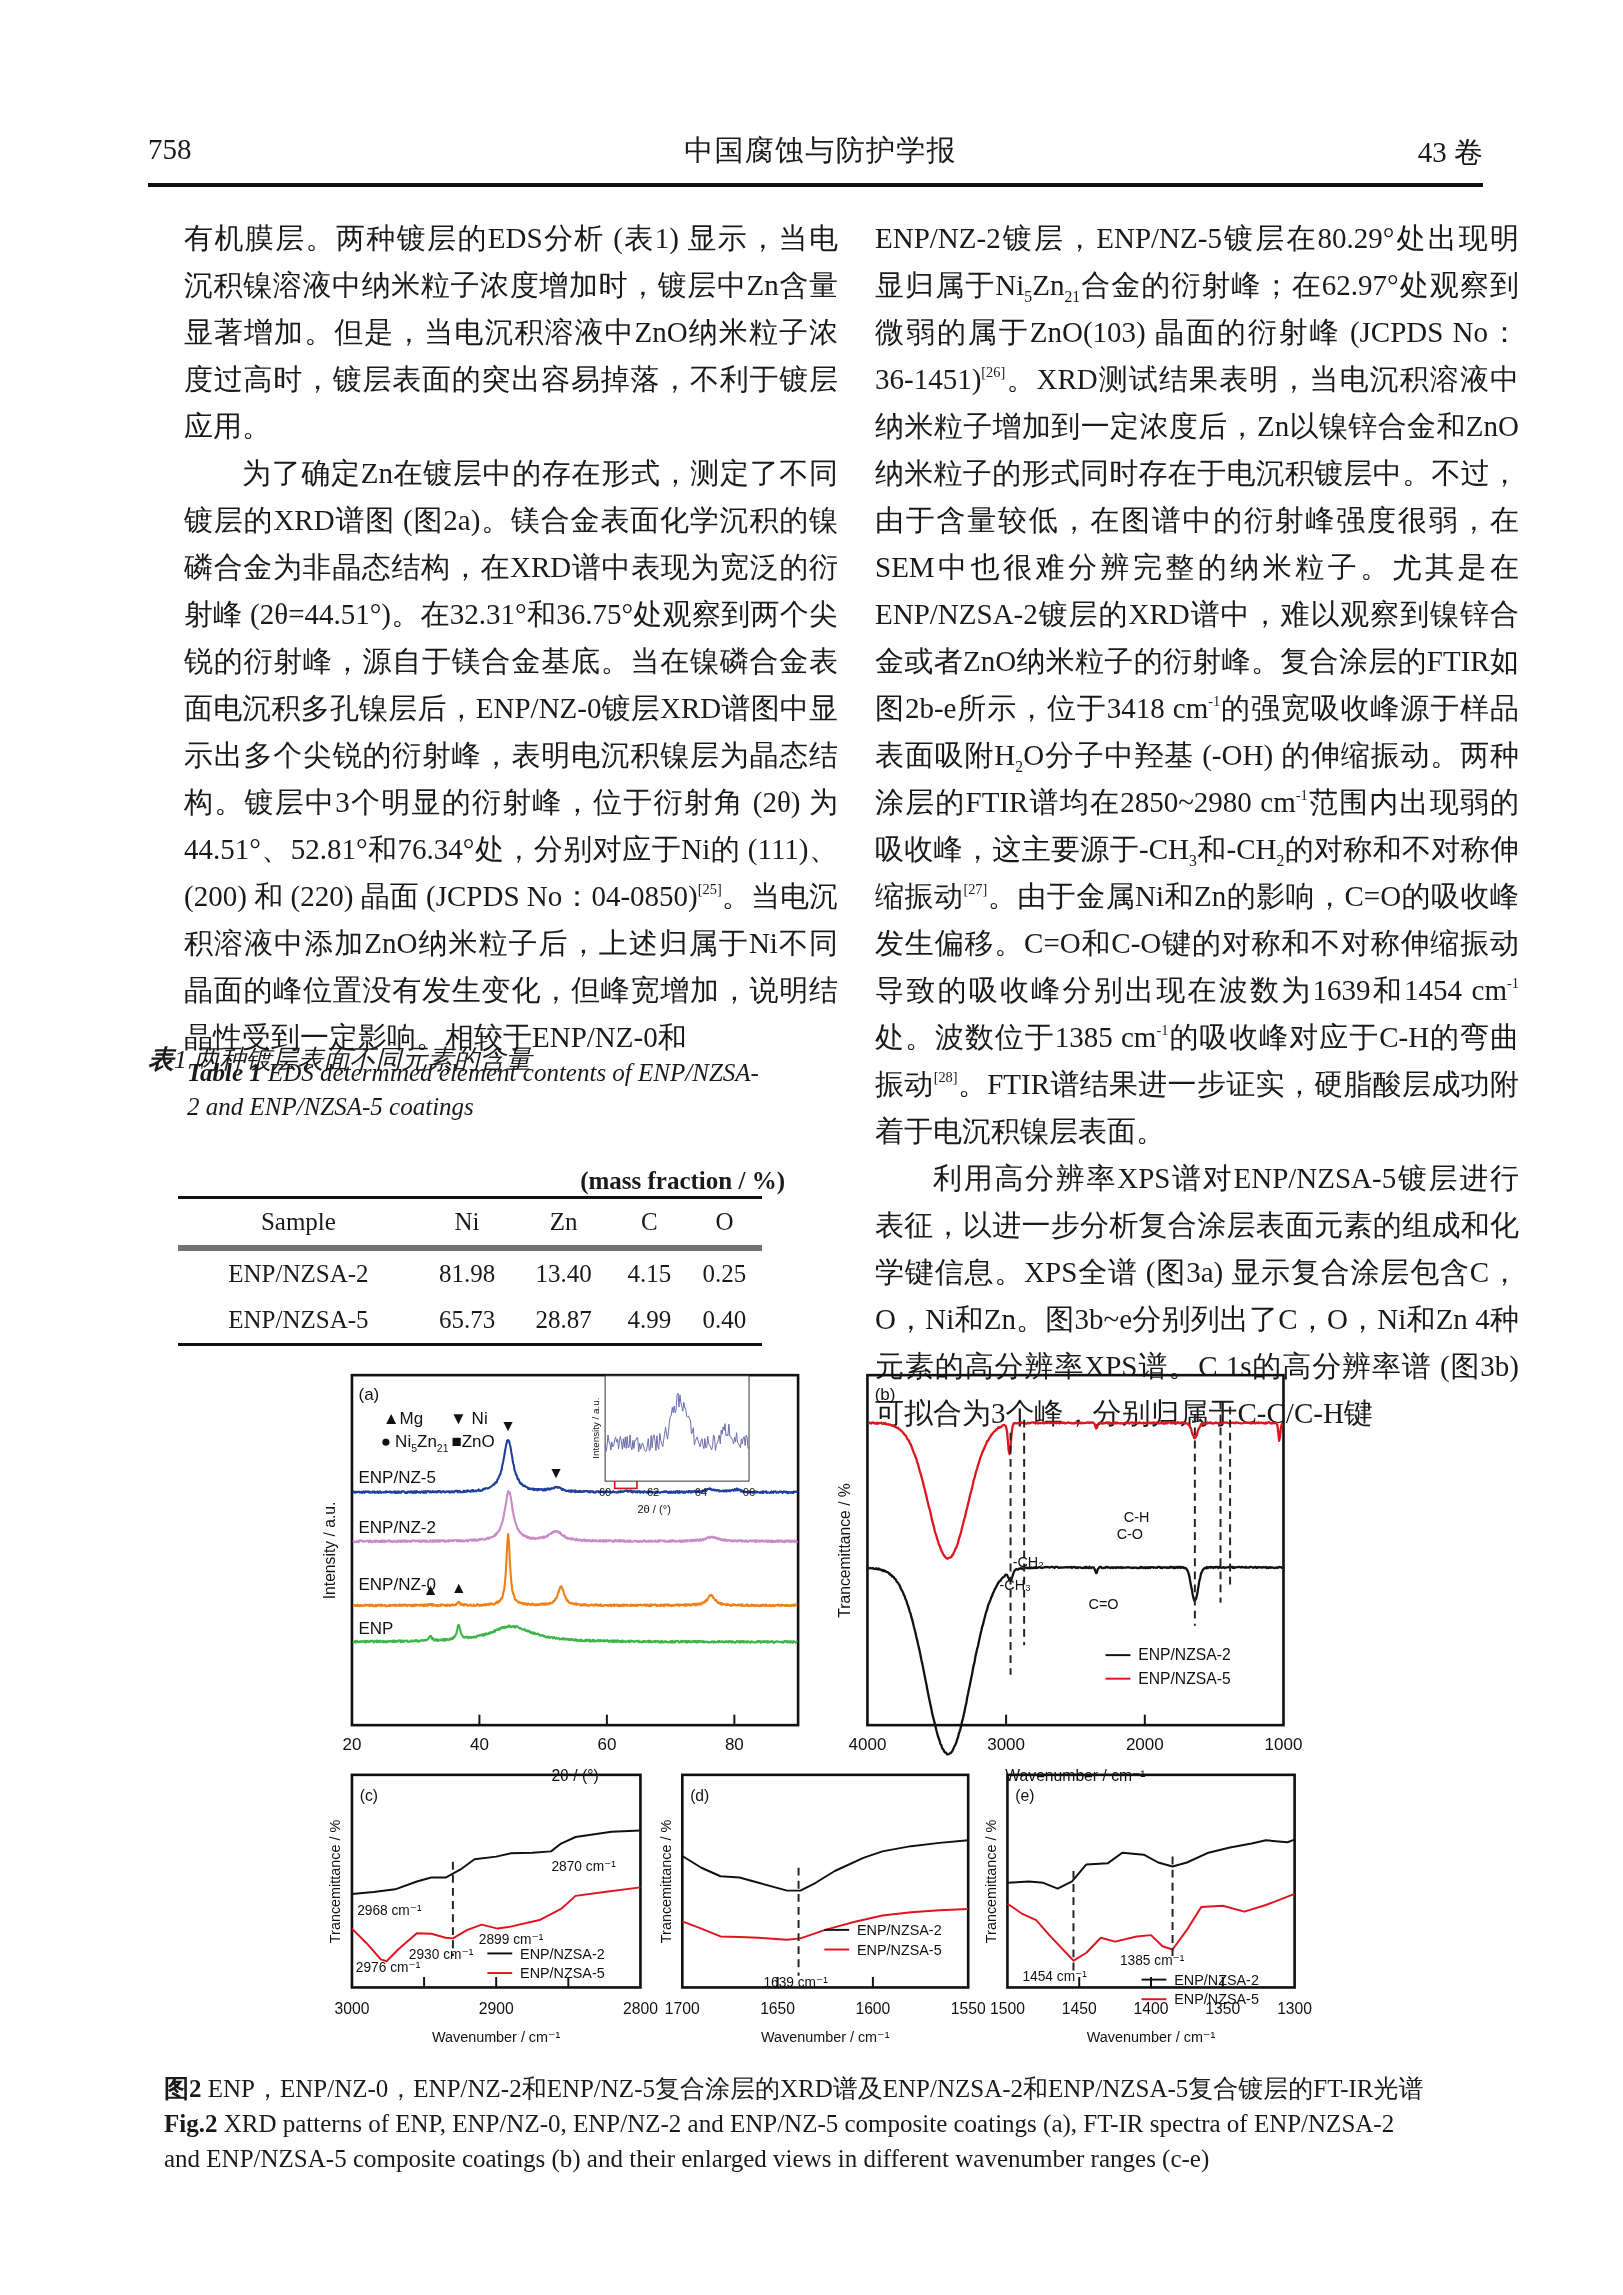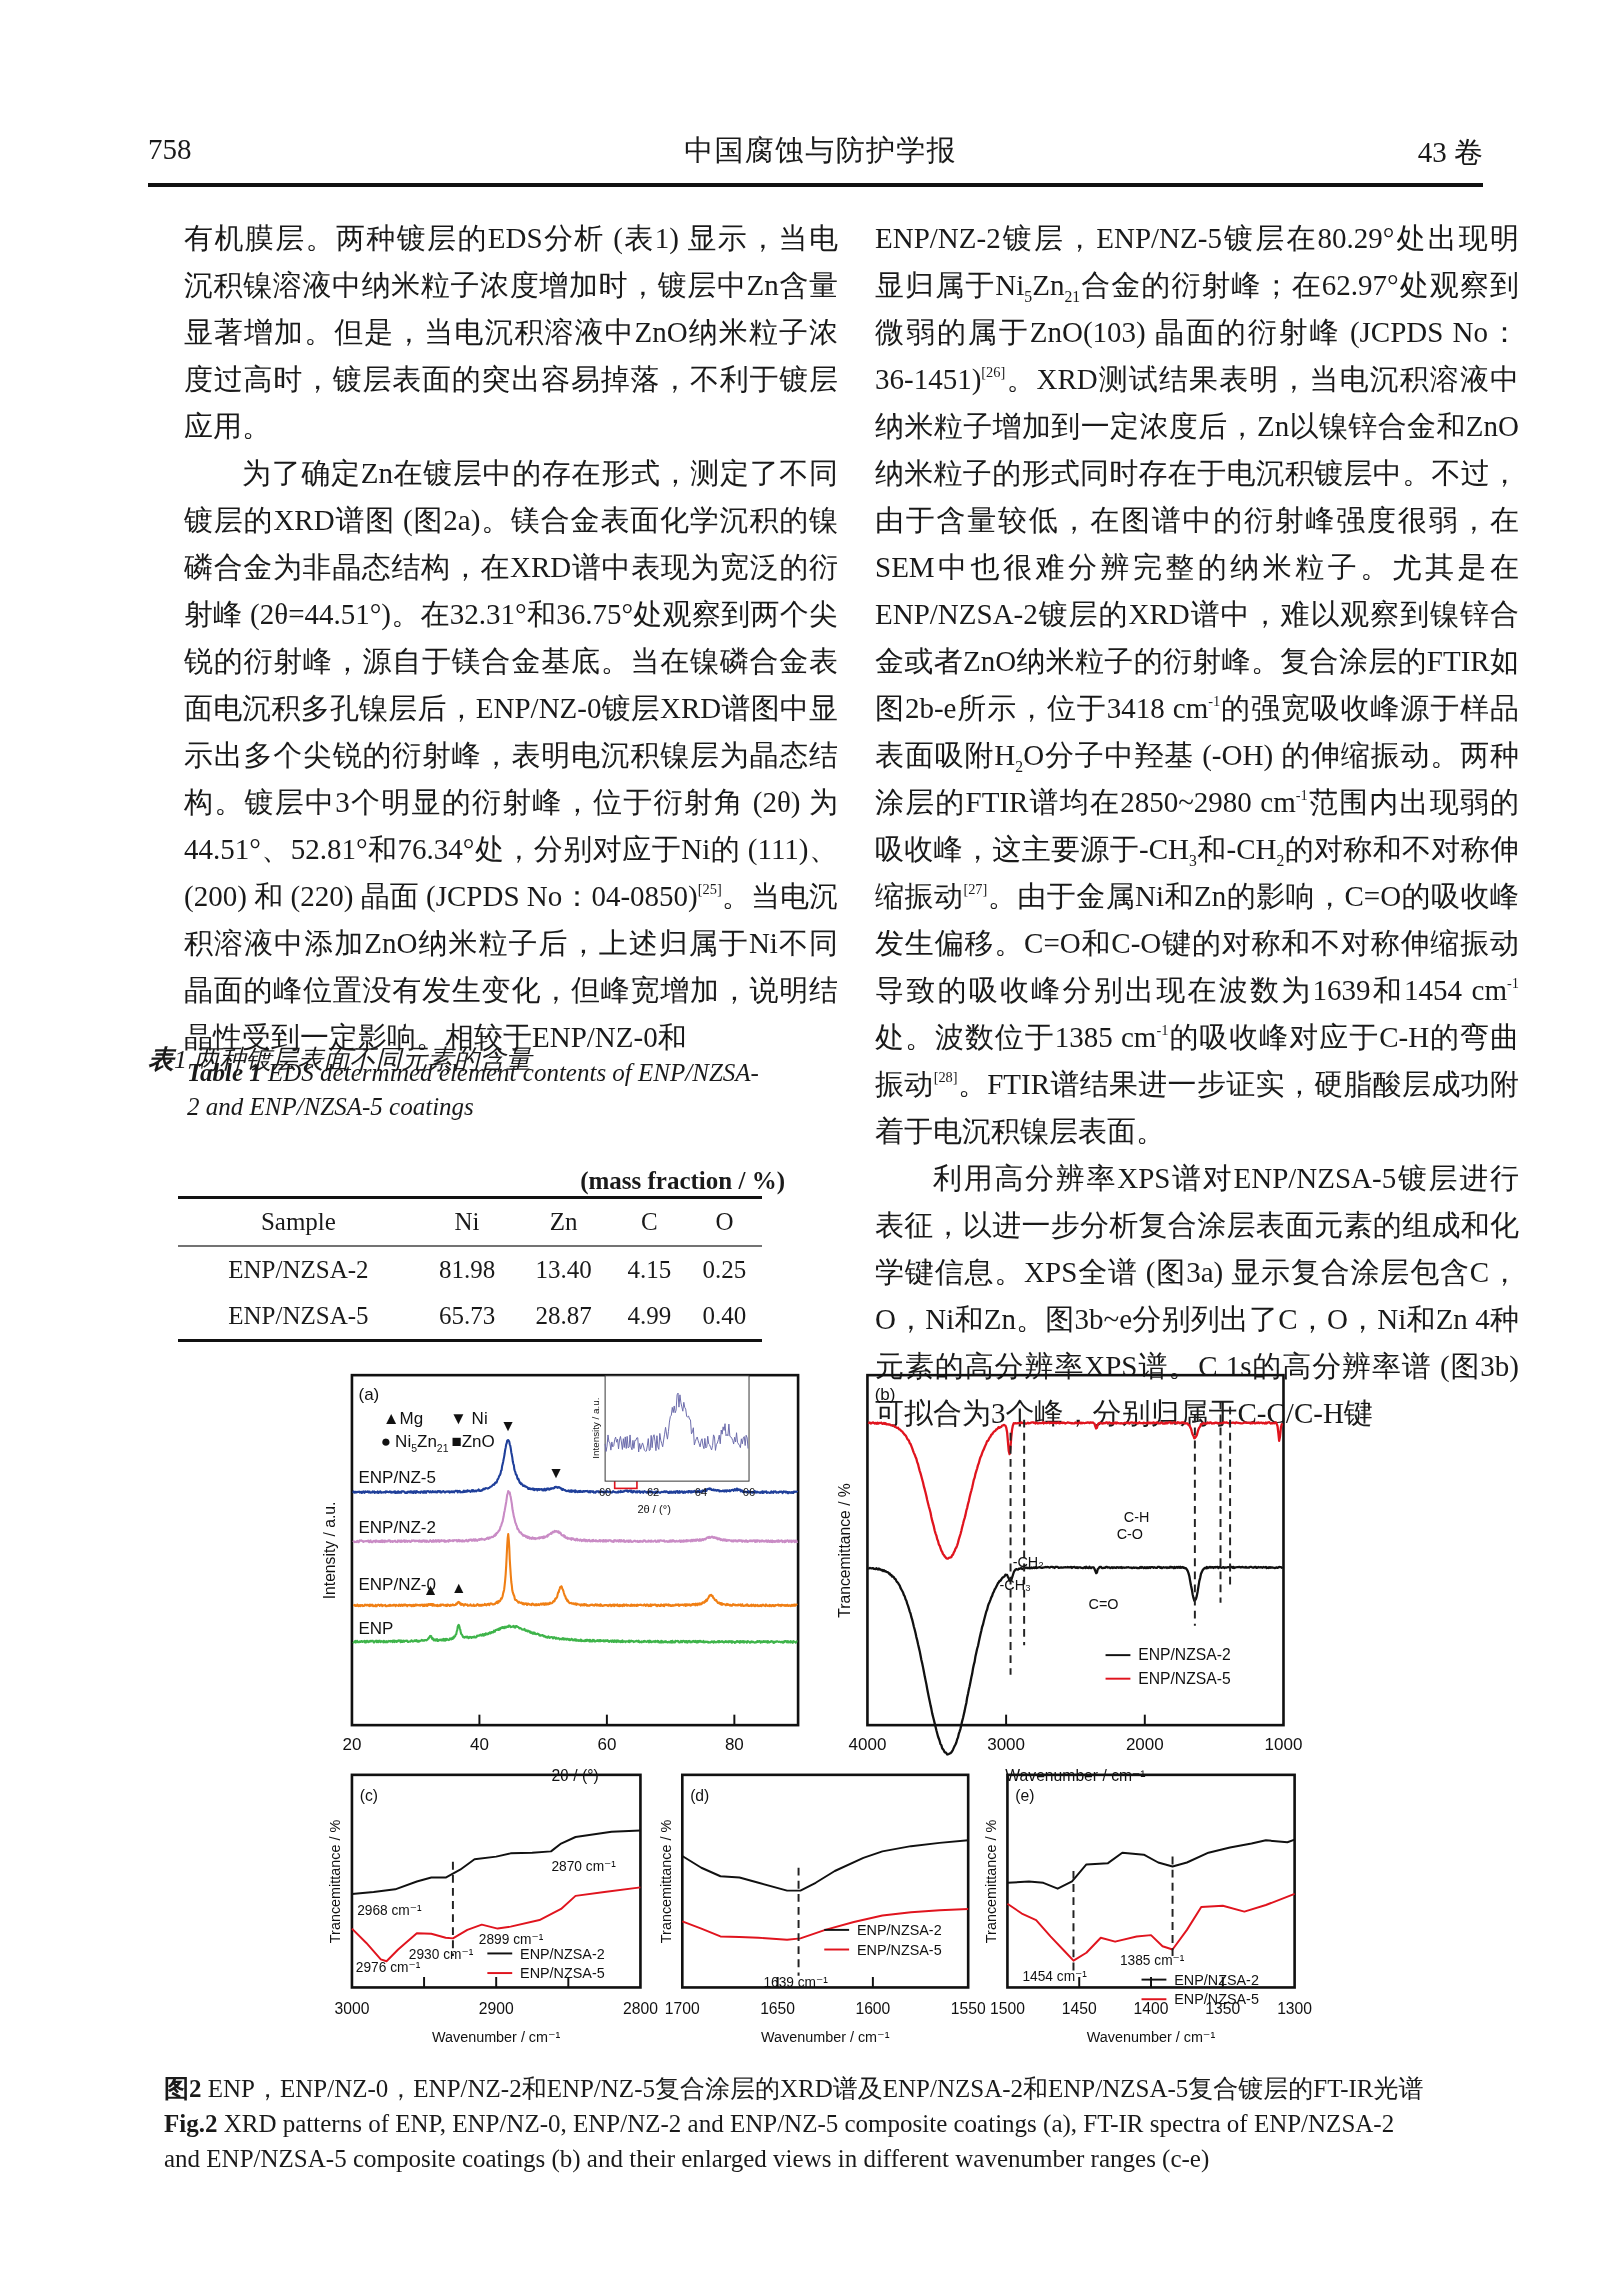--- a/index.html
+++ b/index.html
@@ -18,21 +18,21 @@
   .colR{left:839px;top:215px;width:644px;}
   sup{font-size:14.4px;vertical-align:11.8px;line-height:0;}
   sub{font-size:15.7px;vertical-align:-6.5px;line-height:0;}
   .tcap{left:148px;width:654px;text-align:left;font-style:italic;}
   .tcap1{top:1042px;font-size:26px;}
   .tcap2{top:1056px;font-size:25px;line-height:34px;}
   .tcap2 b{font-weight:bold;}
   .massfrac{left:523px;top:1157px;font-size:25px;font-weight:bold;width:262px;text-align:right;margin-top:10px;}
   table.eds{position:absolute;left:178px;top:1196px;width:584px;border-collapse:collapse;font-size:25px;}
   table.eds th,table.eds td{font-weight:normal;text-align:center;height:46px;padding:0;}
-  table.eds thead tr{border-top:3.3px solid #111;border-bottom:2px solid #737373;}
+  table.eds thead tr{border-top:3.3px solid #111;border-bottom:6px solid #737373;}
   table.eds tbody tr:last-child{border-bottom:3.3px solid #111;}
   .fig{left:0;top:0;width:1623px;height:2295px;pointer-events:none;}
   .fig text{font-family:"Liberation Sans","DejaVu Sans",sans-serif;}
   .fcap{left:164px;width:1309px;font-size:25px;line-height:35px;}
   .fcap1{top:2071px;}
   .fcap2{top:2106px;}
   .fcap3{top:2141px;}
 </style>
 </head>
 <body>

